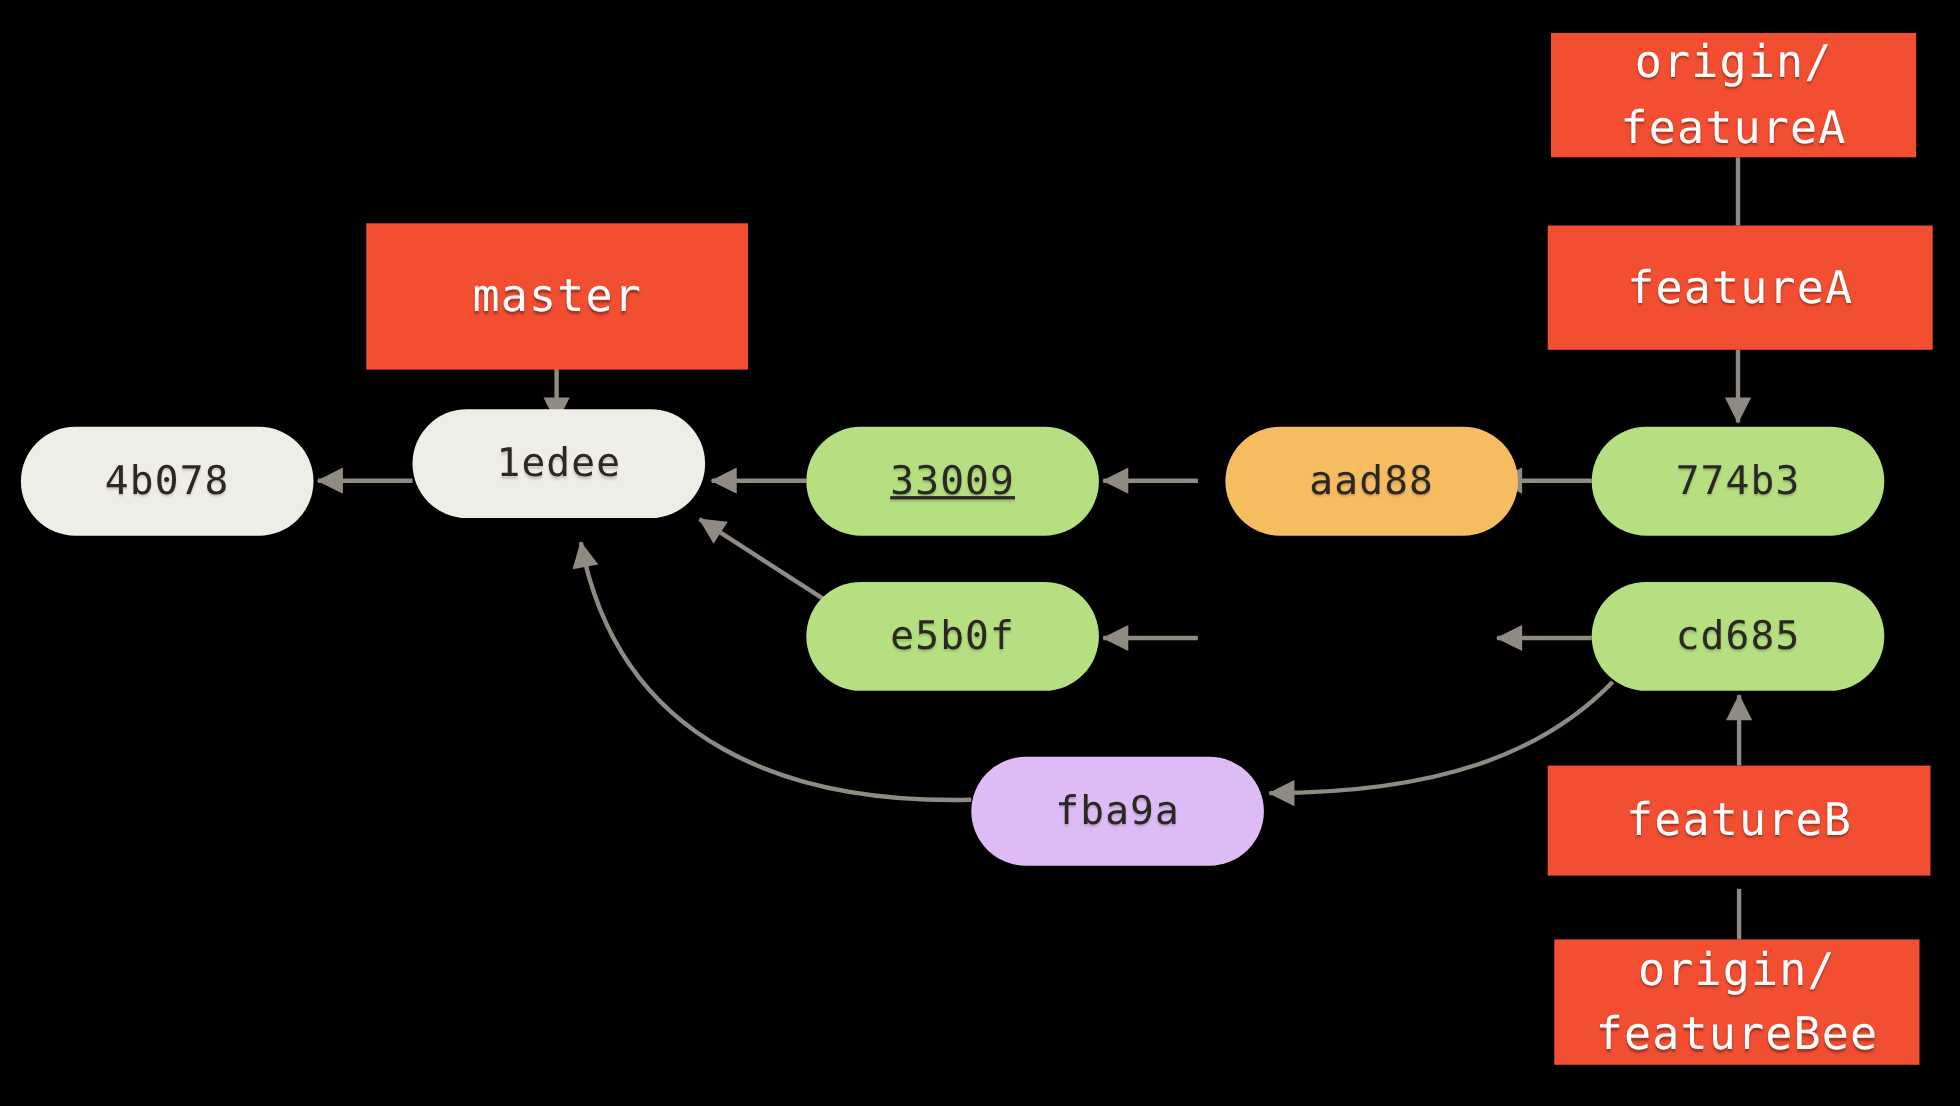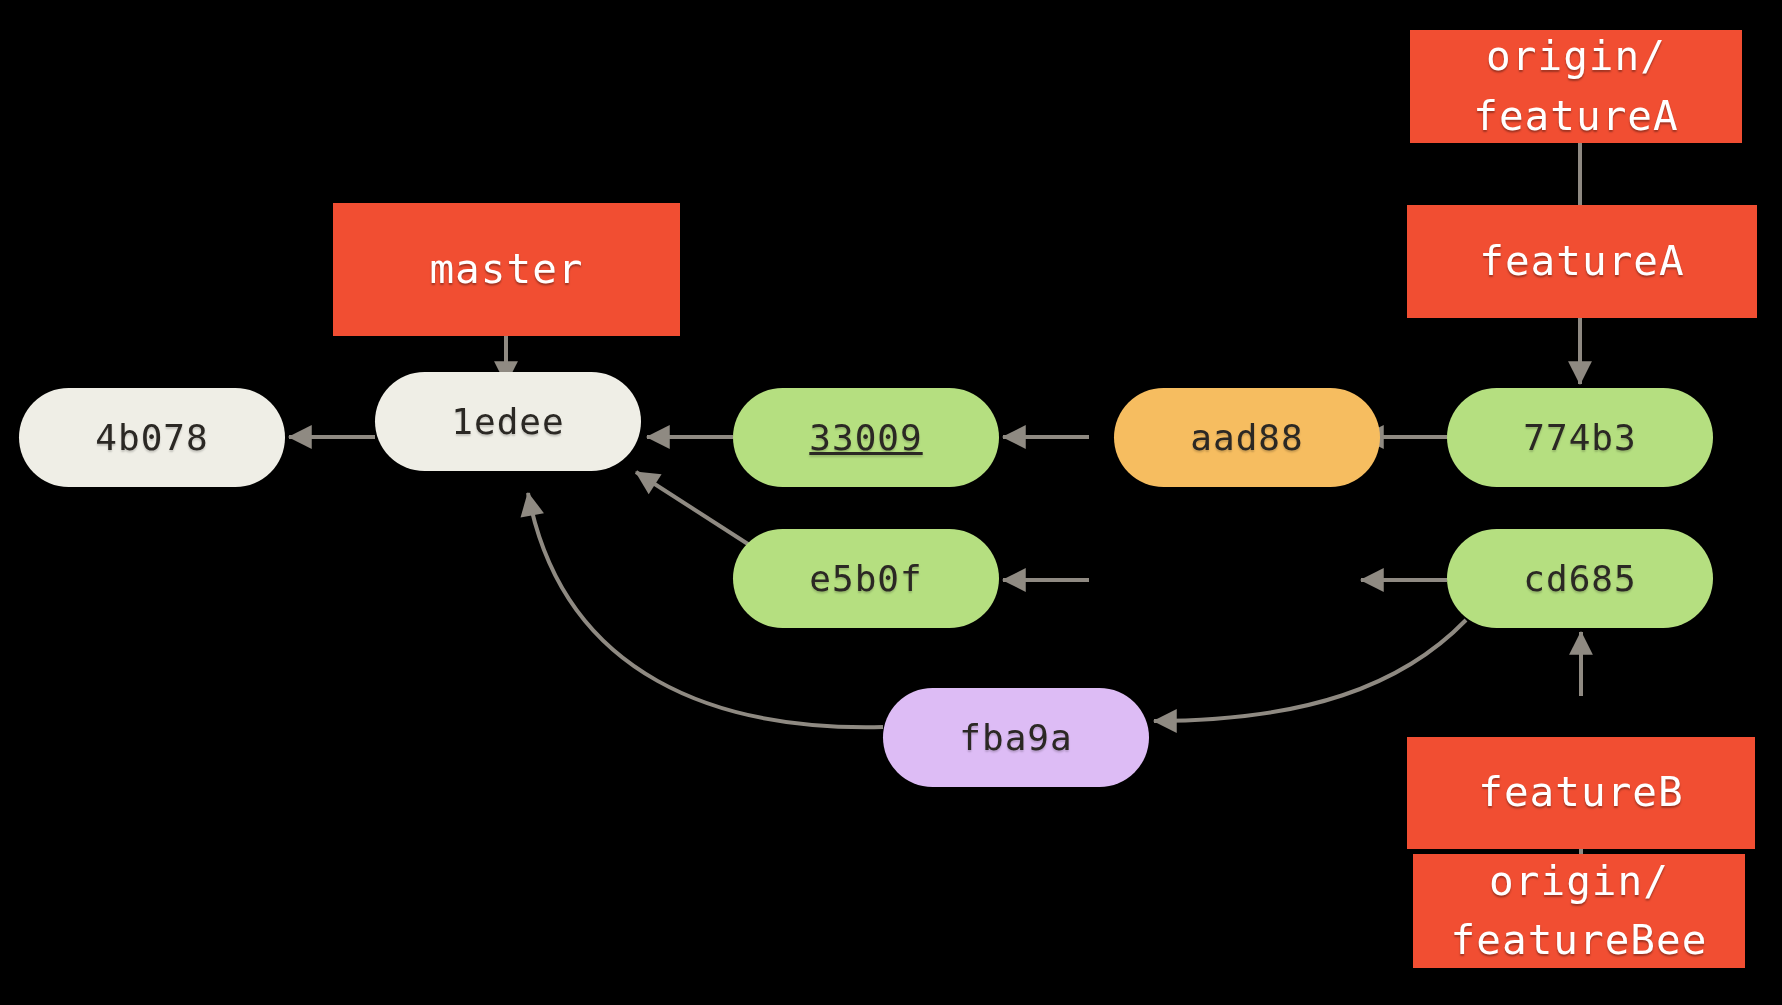--- a/index.html
+++ b/index.html
@@ -83,21 +83,21 @@
     <path class="edge" d="M 1466 620 C 1402 686 1305 721 1154 721" marker-end="url(#arrow)"></path>
   </svg>
 
   <div class="branch-label" style="left:333px;top:203px;width:347px;height:133px;">master</div>
 
   <div class="branch-label" style="left:1410px;top:30px;width:332px;height:113px;">origin/
 featureA</div>
 
   <div class="branch-label" style="left:1407px;top:205px;width:350px;height:113px;">featureA</div>
 
-  <div class="branch-label" style="left:1407px;top:696px;width:348px;height:112px;margin-top:41px;">featureB</div>
+  <div class="branch-label" style="left:1407px;top:696px;width:348px;height:100px;">featureB</div>
 
   <div class="branch-label" style="left:1413px;top:854px;width:332px;height:114px;">origin/
 featureBee</div>
 
   <div class="commit cream" style="left:19px;top:388px;">4b078</div>
 
   <div class="commit cream" style="left:375px;top:372px;">1edee</div>
 
   <div class="commit green" style="left:733px;top:388px;text-decoration:underline;">33009</div>
 

